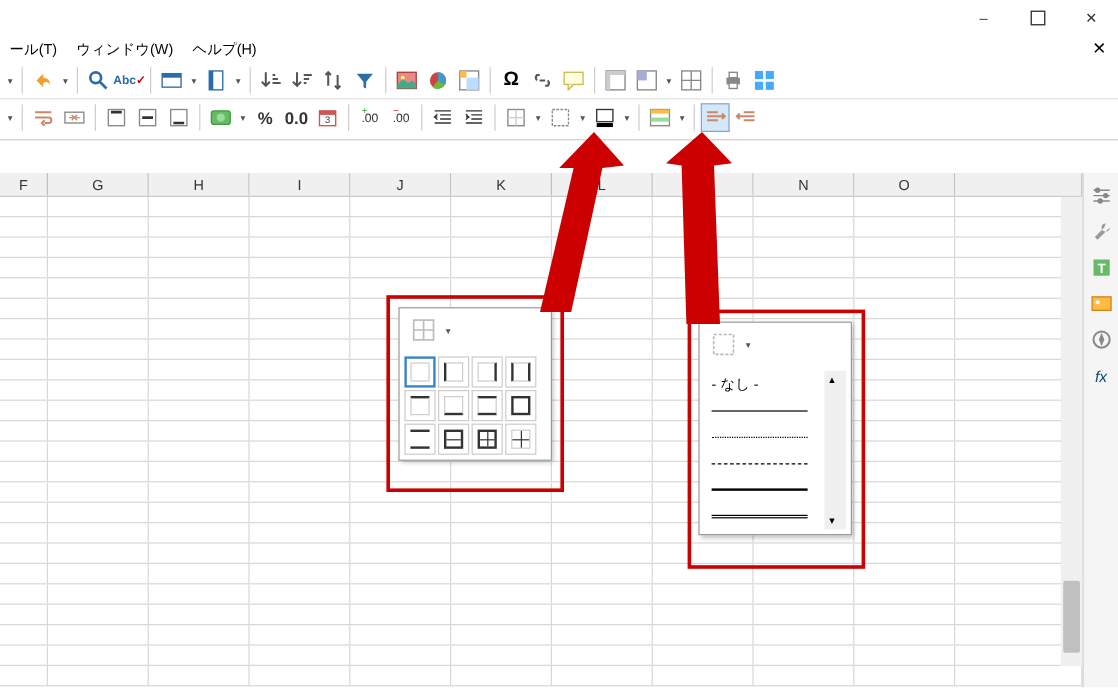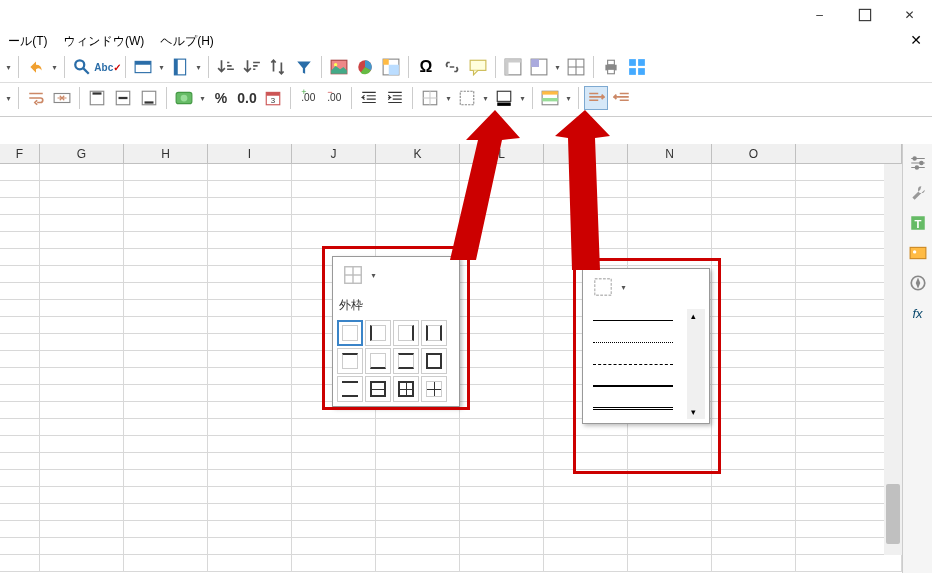--- a/index.html
+++ b/index.html
@@ -737,21 +737,20 @@
   <div style="padding:3px 4px;display:flex;align-items:center;">
     <div class="p-btn">
         <svg width="22" height="22" viewBox="0 0 16 16">
           <rect x="2" y="2" width="12" height="12" fill="none" stroke="#bbb"></rect>
           <line x1="8" y1="2" x2="8" y2="14" stroke="#bbb"></line>
           <line x1="2" y1="8" x2="14" y2="8" stroke="#bbb"></line>
         </svg>
       </div>
     <div class="tb-dd">▾</div>
   </div>
-  <div class="p-title">外枠</div>
   <div class="p-body">
     <div class="border-grid">
       <div class="border-opt sel">
           <div class="b-none"></div>
         </div>
       <div class="border-opt">
           <div class="b-left"></div>
         </div>
       <div class="border-opt">
           <div class="b-right"></div>
@@ -791,20 +790,21 @@
   <div style="padding:3px 4px;display:flex;align-items:center;">
     <div class="p-btn">
         <svg width="22" height="22" viewBox="0 0 16 16">
           <rect x="2" y="2" width="12" height="12" fill="none" stroke="#bbb" stroke-dasharray="2 1"></rect>
         </svg>
       </div>
     <div class="tb-dd">▾</div>
   </div>
   <div class="p-body" style="display:flex;">
     <div class="style-list">
+      <div class="style-item">- なし -</div>
       <div class="style-item">
           <div class="style-line sl-solid"></div>
         </div>
       <div class="style-item">
           <div class="style-line sl-dotted"></div>
         </div>
       <div class="style-item">
           <div class="style-line sl-dash"></div>
         </div>
       <div class="style-item">

